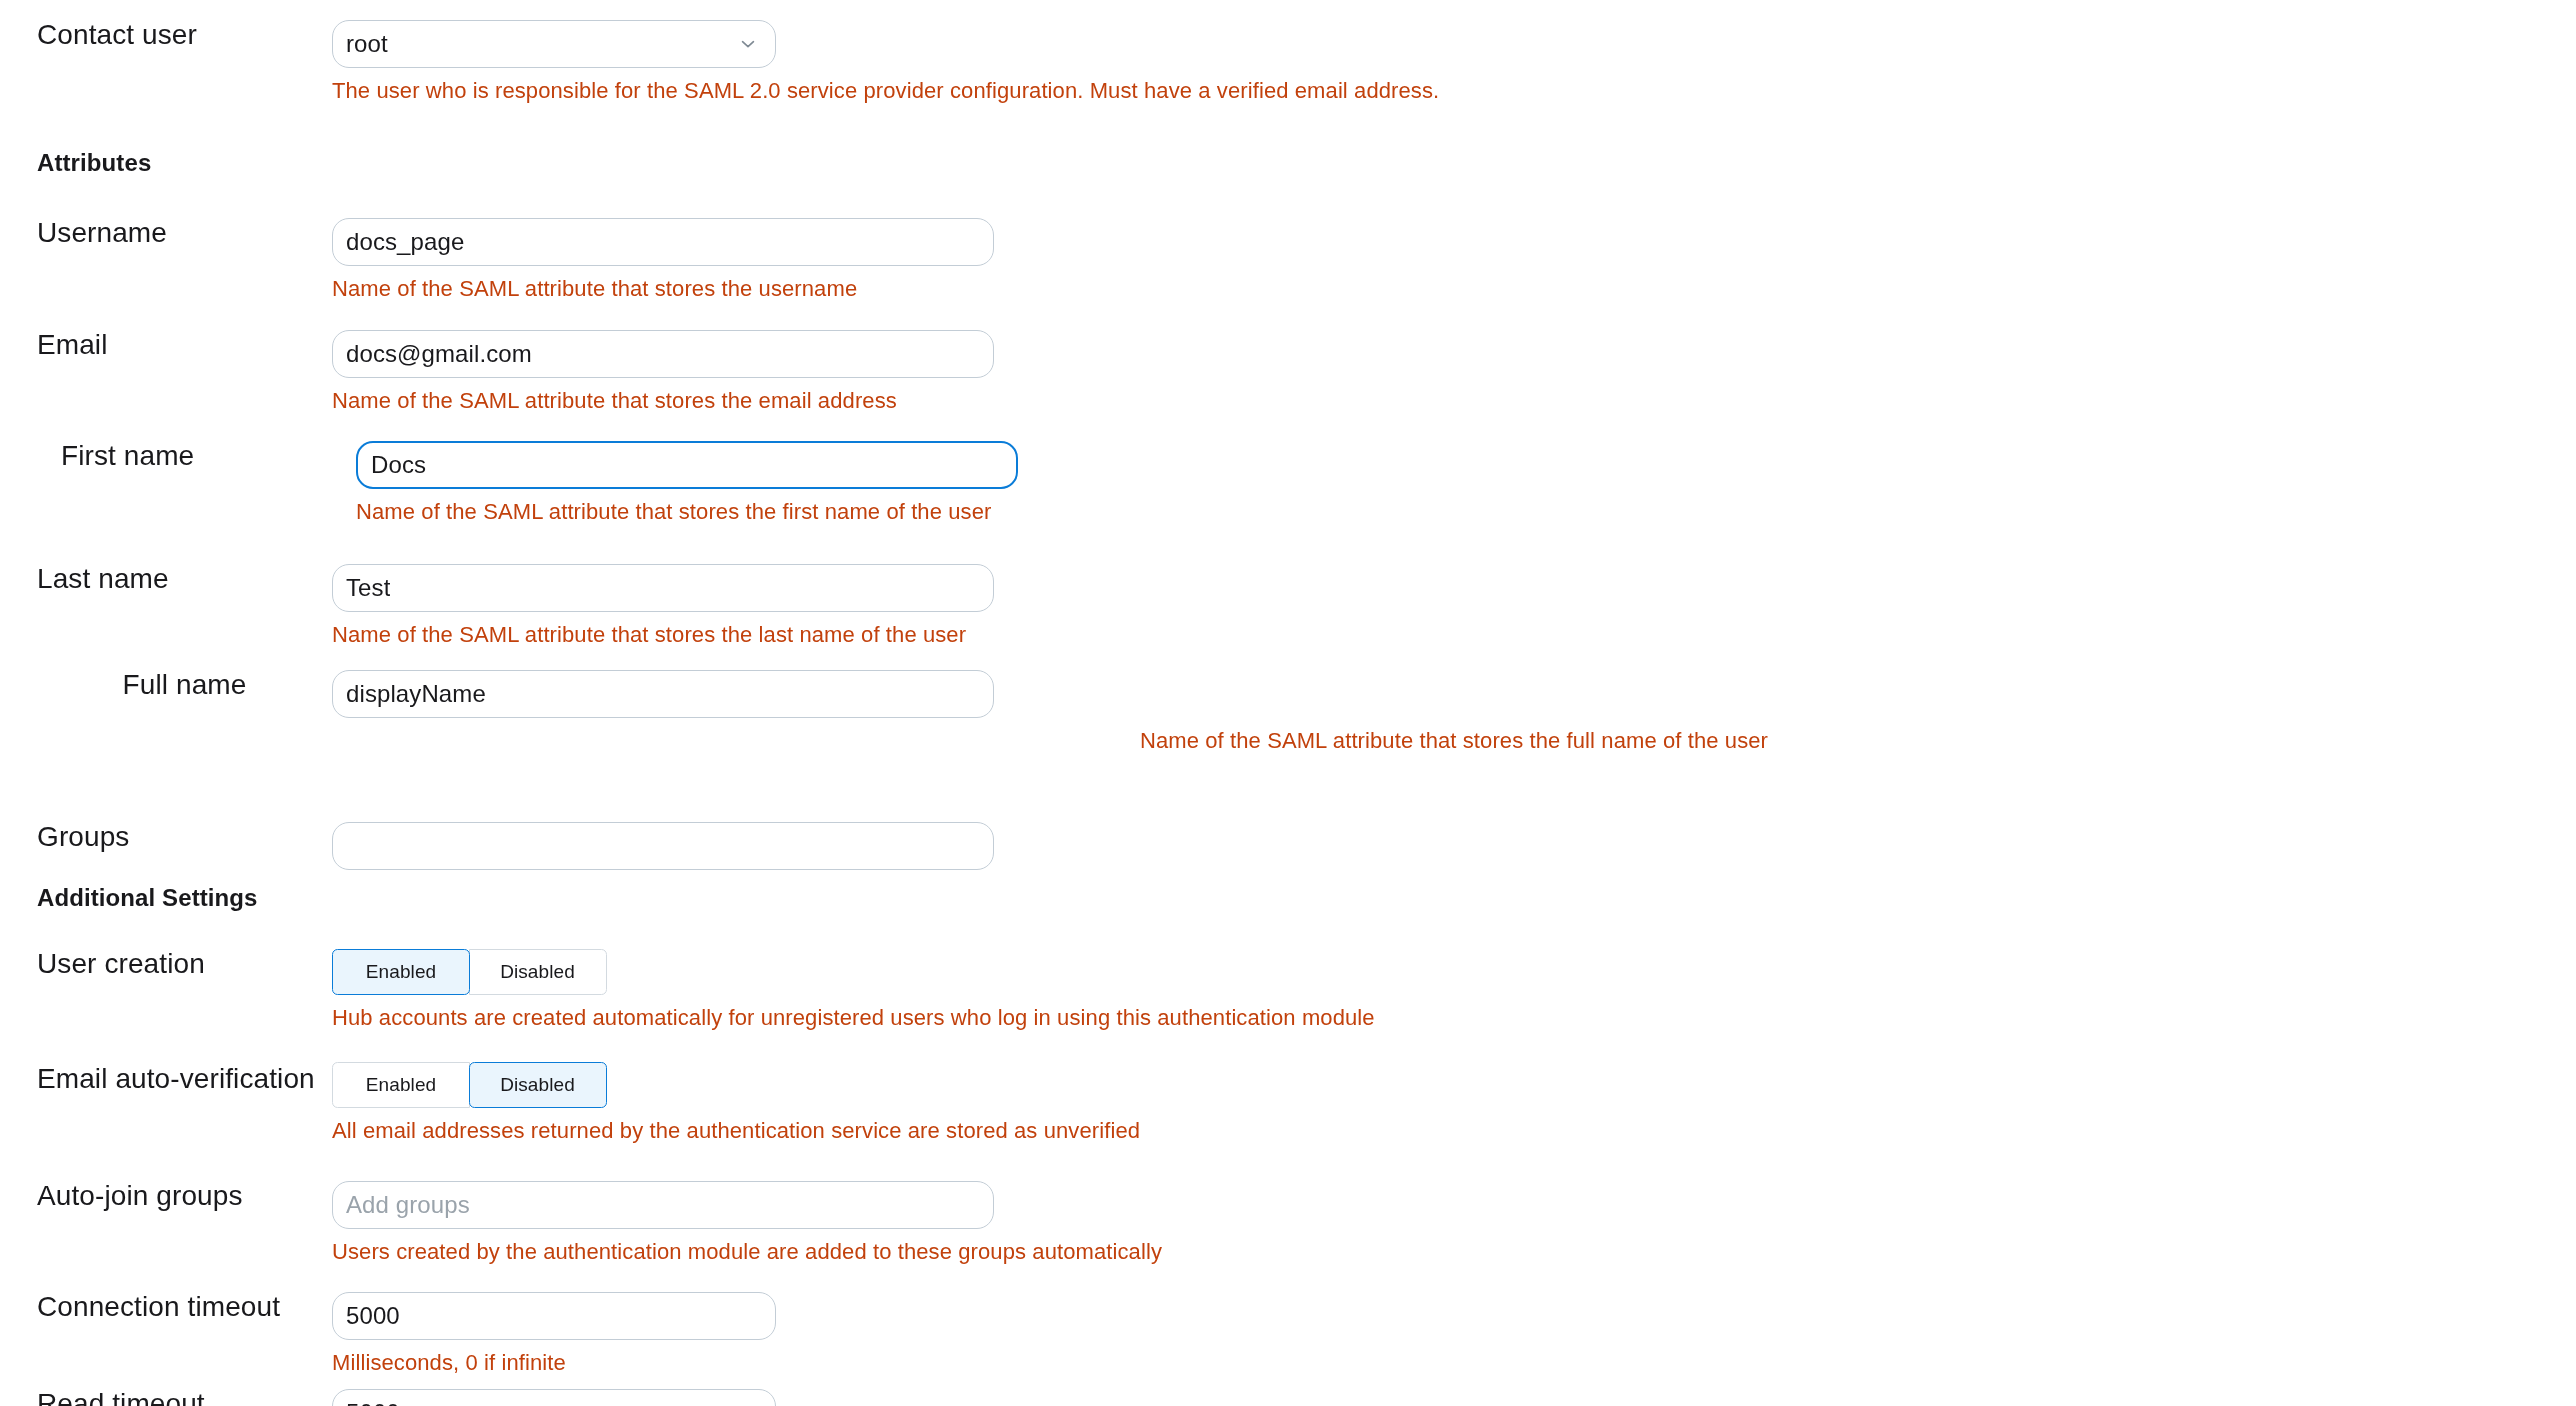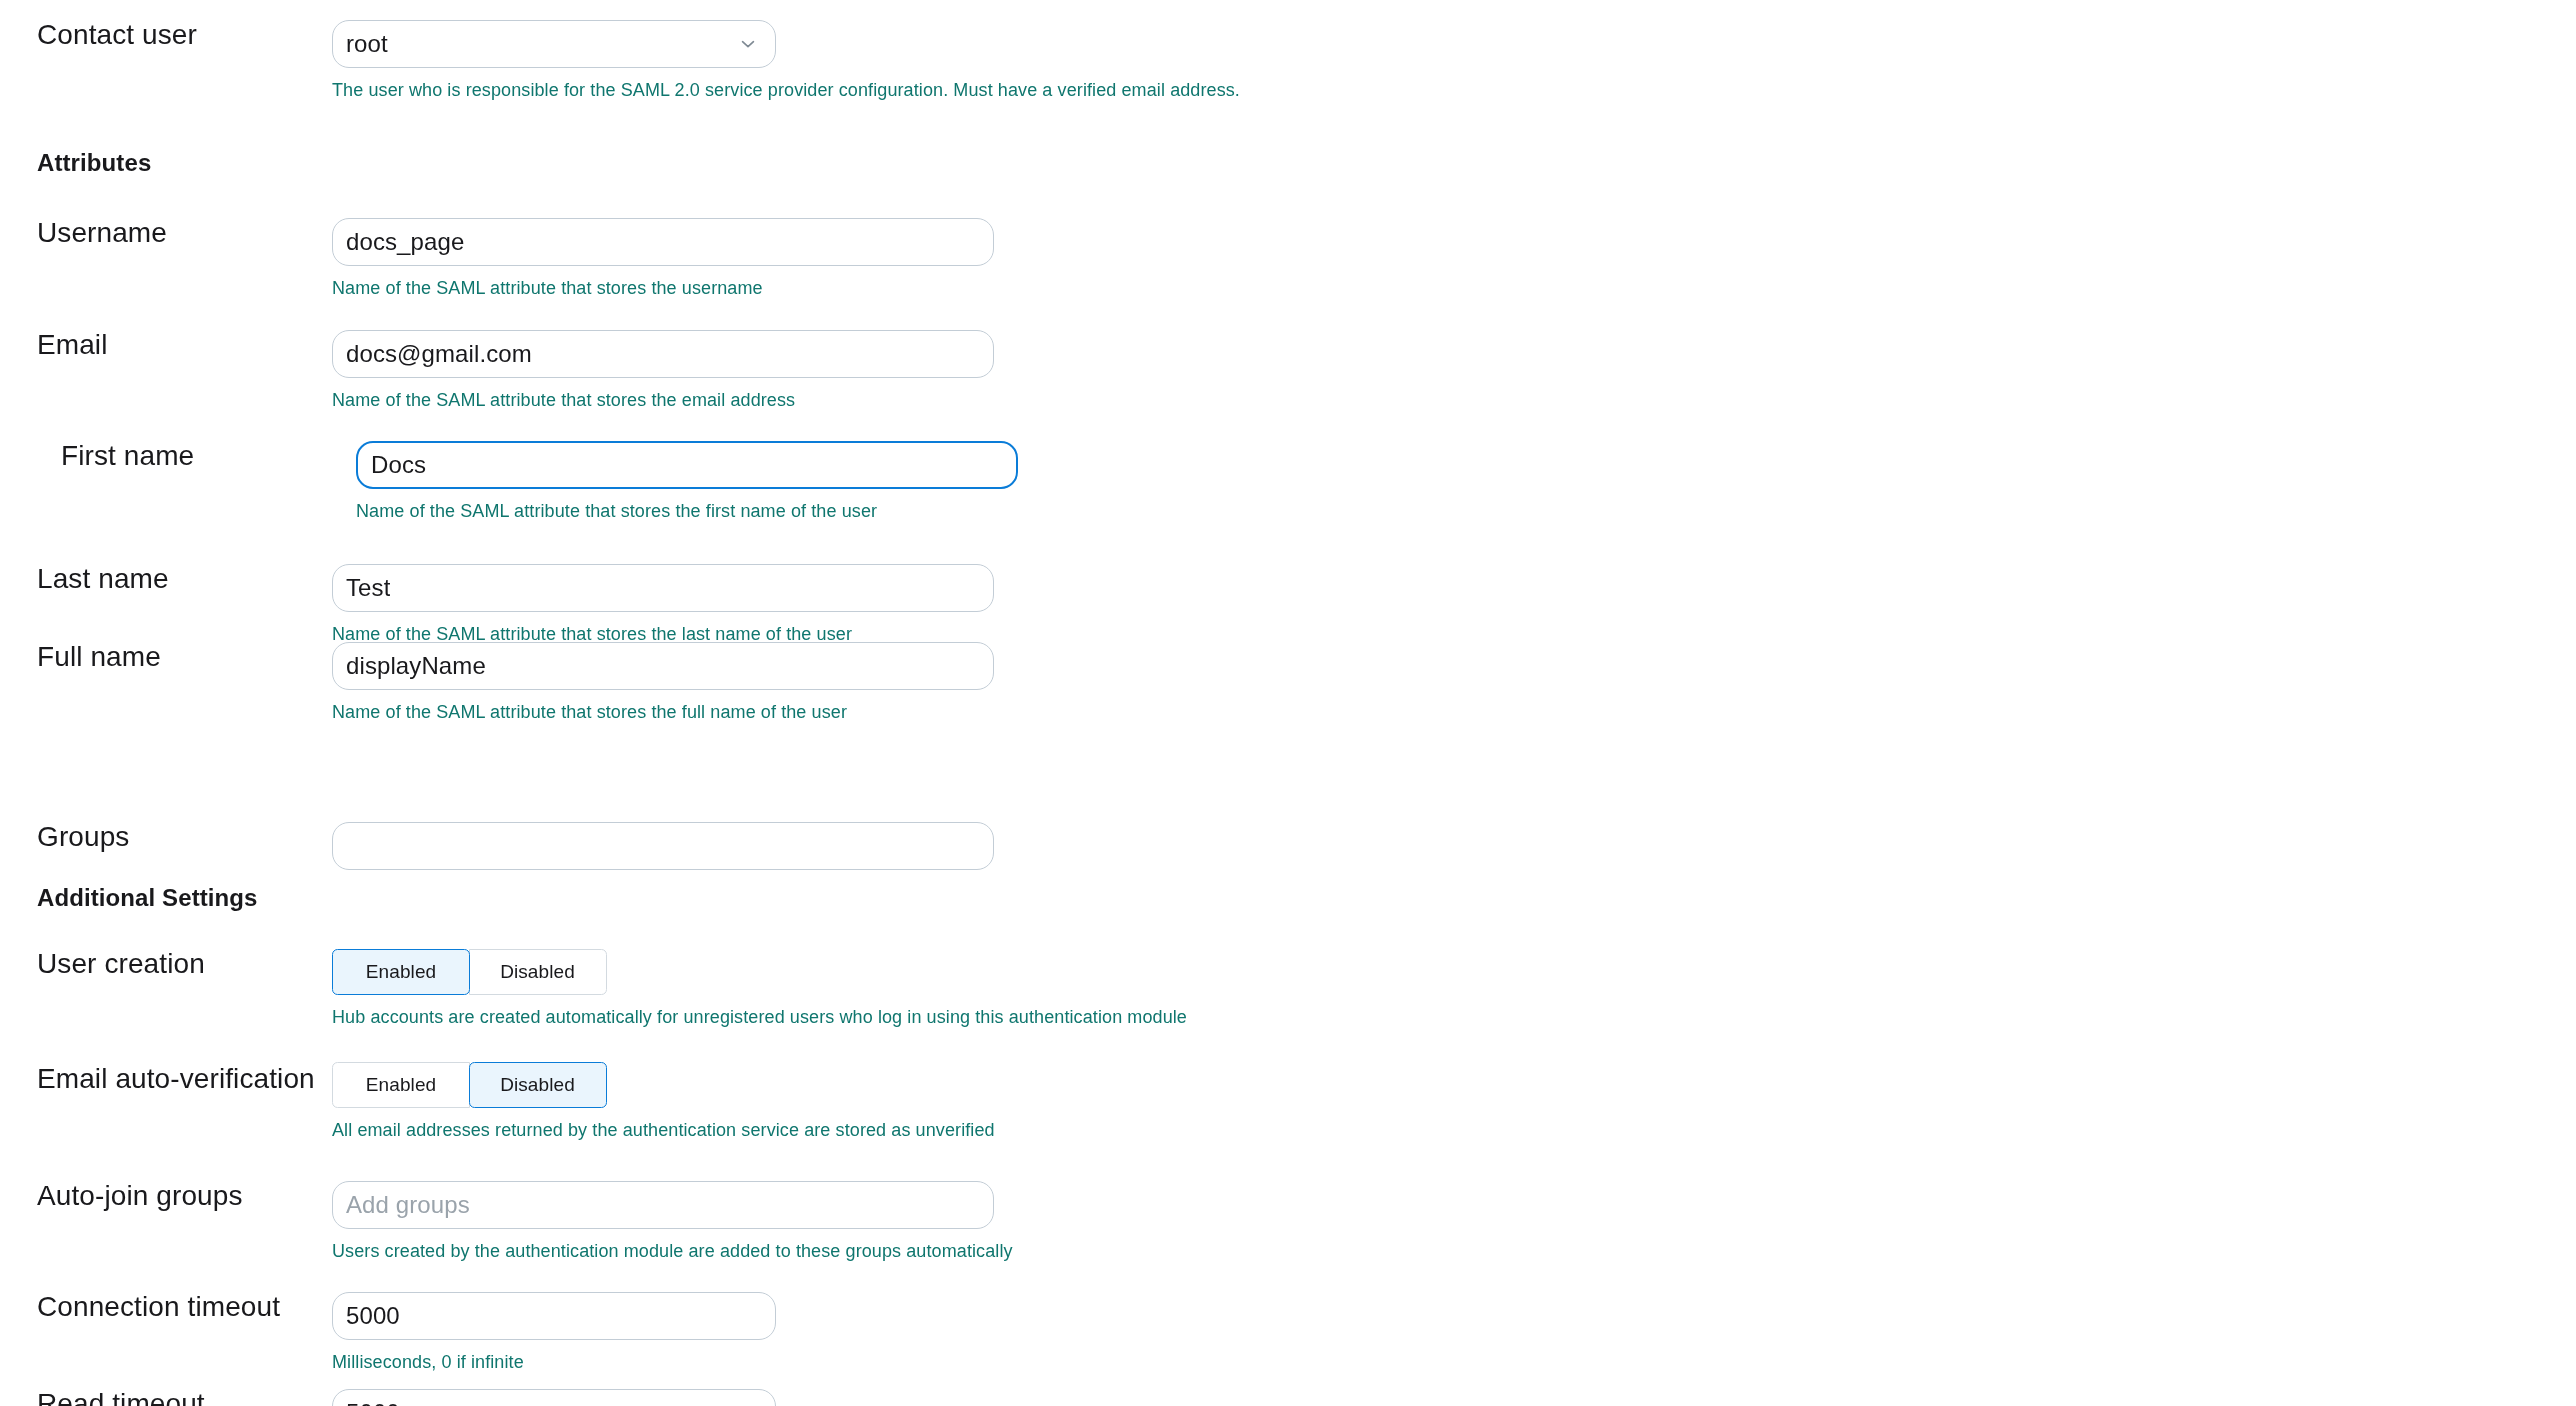--- a/index.html
+++ b/index.html
@@ -92,23 +92,23 @@
     width: 20px;
     height: 20px;
     margin-right: 3.7px;
     display: block;
   }
   .chevron svg { display: block; width: 20px; height: 20px; }
 
   
   .help {
     margin-top: 9.2px;
-    font-size: 18px;
+    font-size: 22px;
     line-height: 27.5px;
-    color: #0f766e;
+    color: #c2410c;
     letter-spacing: 0.1px;
     white-space: nowrap;
   }
 
   
   .section-head {
     padding-left: 37px;
     font-size: 24px;
     font-weight: bold;
     color: #19191c;
@@ -208,21 +208,21 @@
     <div class="row abs" style="top:564px;">
       <div class="label-col">Last name</div>
       <div class="field-col">
         <div class="input w-wide">
           <span class="value">Test</span>
         </div>
         <div class="help">Name of the SAML attribute that stores the last name of the user</div>
       </div>
     </div>
 
-    <div class="row abs" style="top:642px;">
+    <div class="row abs" style="top:670px;text-align:center;">
       <div class="label-col">Full name</div>
       <div class="field-col">
         <div class="input w-wide">
           <span class="value">displayName</span>
         </div>
         <div class="help">Name of the SAML attribute that stores the full name of the user</div>
       </div>
     </div>
 
     <div class="row abs" style="top:774px;margin-top:48px;">

